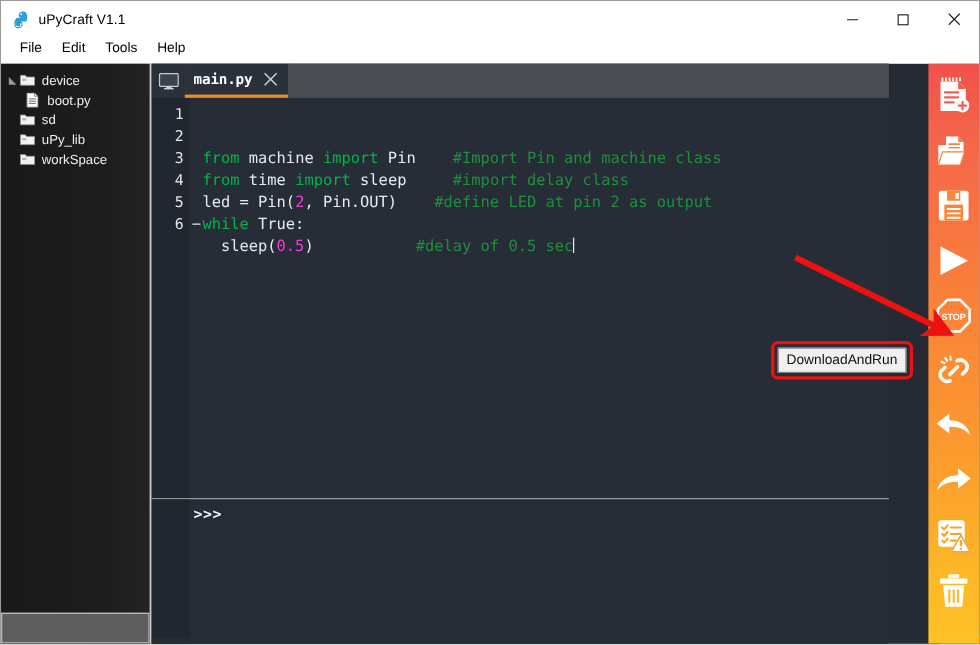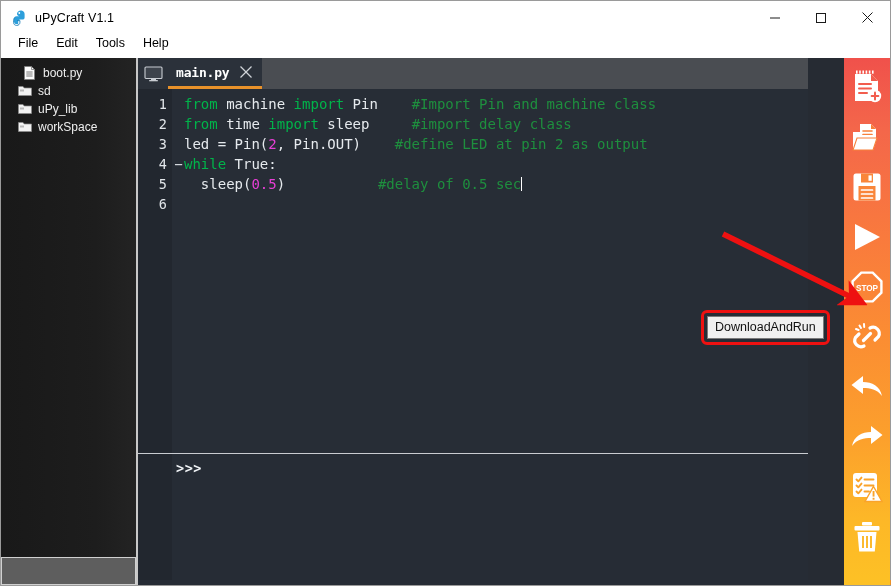--- a/index.html
+++ b/index.html
@@ -172,20 +172,21 @@
     padding-right: 5px;
     font-family: "DejaVu Sans Mono", monospace;
     font-size: 13.5px;
     color: #e2e6ea;
   }
   .code-area {
     flex: 1;
     padding-top: 5px;
     position: relative;
     min-width: 0;
+    margin-top: 40px;
   }
   .code-line {
     height: 20px; line-height: 20px;
     font-family: "DejaVu Sans Mono", monospace;
     font-size: 14px;
     white-space: pre;
     color: #e6eaee;
     padding-left: 12px;
     position: relative;
   }
@@ -333,20 +334,34 @@
     <div class="menu-item">File</div>
     <div class="menu-item">Edit</div>
     <div class="menu-item">Tools</div>
     <div class="menu-item">Help</div>
   </div>
 
   <div class="workarea">
 
     <div class="sidebar">
 
+      <div class="tree-row">
+        <span class="twisty">
+          <svg width="9" height="9" viewBox="0 0 9 9">
+              <path d="M1 1 L8 8 L1 8 Z" fill="#9a9a9a"></path>
+            </svg>
+        </span>
+        <span class="ico">
+          <svg width="14" height="12" viewBox="0 0 14 12">
+            <path d="M0.5 1.5 L5 1.5 L6.2 3 L13.5 3 L13.5 10.5 L0.5 10.5 Z" fill="#f2f2f2" stroke="#8d8d8d" stroke-width="0.7"></path>
+            <rect x="2" y="4.5" width="4" height="2" fill="#b9b9b9"></rect>
+          </svg>
+        </span>
+        <span class="tree-label">device</span>
+      </div>
 
       <div class="tree-row indent-1">
         <span class="ico">
           <svg width="13" height="14" viewBox="0 0 13 14">
             <path d="M1.5 0.5 L8.5 0.5 L11.5 3.5 L11.5 13.5 L1.5 13.5 Z" fill="#fbfbfb" stroke="#7d7d7d" stroke-width="0.8"></path>
             <path d="M8.5 0.5 L8.5 3.5 L11.5 3.5" fill="none" stroke="#7d7d7d" stroke-width="0.8"></path>
             <line x1="3.3" y1="6" x2="9.6" y2="6" stroke="#5a5a5a" stroke-width="0.8"></line>
             <line x1="3.3" y1="8" x2="9.6" y2="8" stroke="#5a5a5a" stroke-width="0.8"></line>
             <line x1="3.3" y1="10" x2="9.6" y2="10" stroke="#5a5a5a" stroke-width="0.8"></line>
           </svg>

